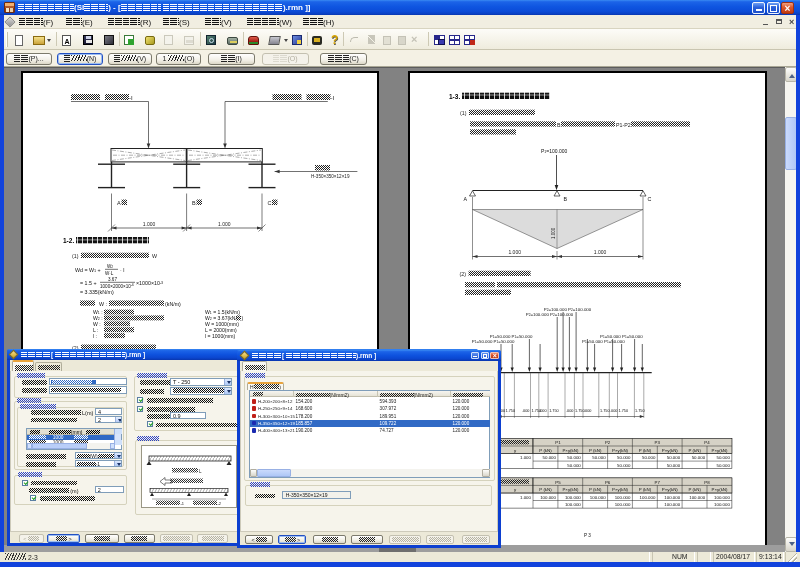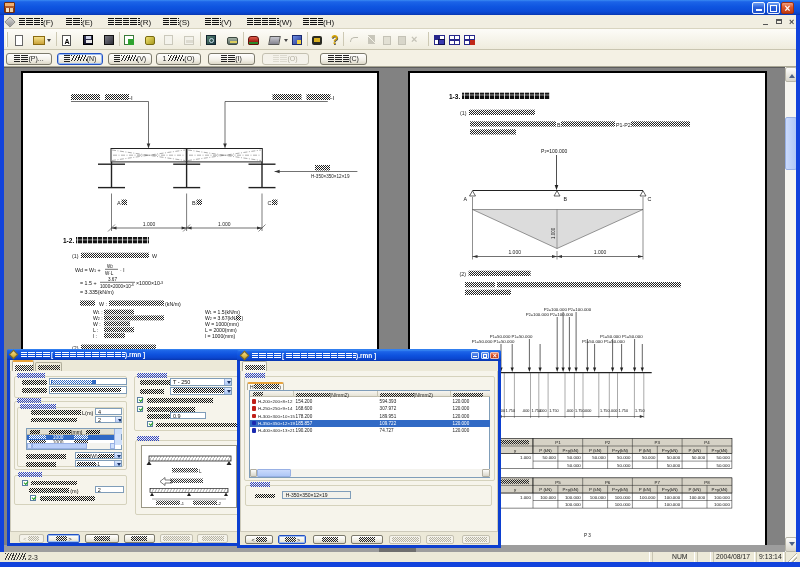--- a/index.html
+++ b/index.html
@@ -56,20 +56,21 @@
 .lr .v1,.lr .v2,.lr .v3{font-size:4.6px}
 .lic{position:absolute;left:2px;top:1px;width:4.5px;height:4.5px;border-radius:1px}
 .ln{position:absolute;left:8.5px;top:1px}.v1{position:absolute;left:46px;top:1px}.v2{position:absolute;left:130px;top:1px}.v3{position:absolute;left:203px;top:1px}
 </style></head>
 <body>
 <div class="ab" id="tbar">
  <div class="ab" style="left:4px;top:2px;width:11px;height:11px;background:linear-gradient(180deg,#f0b070 0 35%,#b05a2a 35% 60%,#8a3c1a 60%);border:1px solid #6b2d12;border-radius:1px">
       <span style="position:absolute;left:1px;top:5px;width:3px;height:4px;background:#f5e6c8"></span>
       <span style="position:absolute;right:1px;top:5px;width:3px;height:4px;background:#e8d0a8"></span>
     </div>
+ <span style="margin-left:18px"><i class="j" style="width:56px"></i>(SI<i class="j" style="width:24px"></i>) - [<i class="j" style="width:40px"></i>&nbsp;<i class="j" style="width:120px"></i>).rmn ]]</span>
  <div class="ab cap" style="left:752px;background:linear-gradient(180deg,#6d9ef4,#2a60d8 45%,#1b4ecb)">
       <div style="position:absolute;left:2.5px;bottom:2px;width:6px;height:2.5px;background:#fff"></div>
     </div>
  <div class="ab cap" style="left:766.5px;background:linear-gradient(180deg,#6d9ef4,#2a60d8 45%,#1b4ecb)">
       <div style="position:absolute;left:2.5px;top:2px;width:7px;height:7px;border:1.5px solid #fff"></div>
     </div>
  <div class="ab cap" style="left:781px;background:linear-gradient(180deg,#f0a080,#dd5b31 40%,#c13a10);border-color:#a03010">
       <div style="position:absolute;left:2.5px;top:1.5px;width:8px;height:8px;color:#fff;font-size:10px;line-height:8px;font-weight:bold">×</div>
     </div>
 </div>

